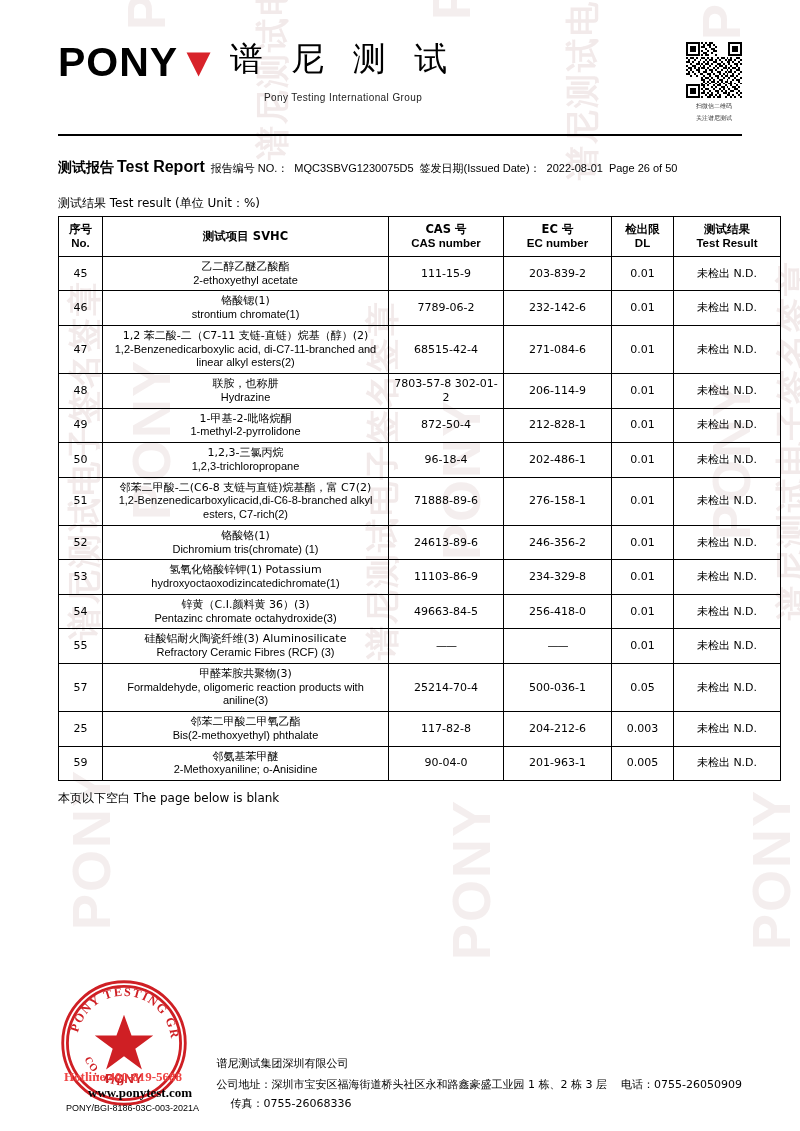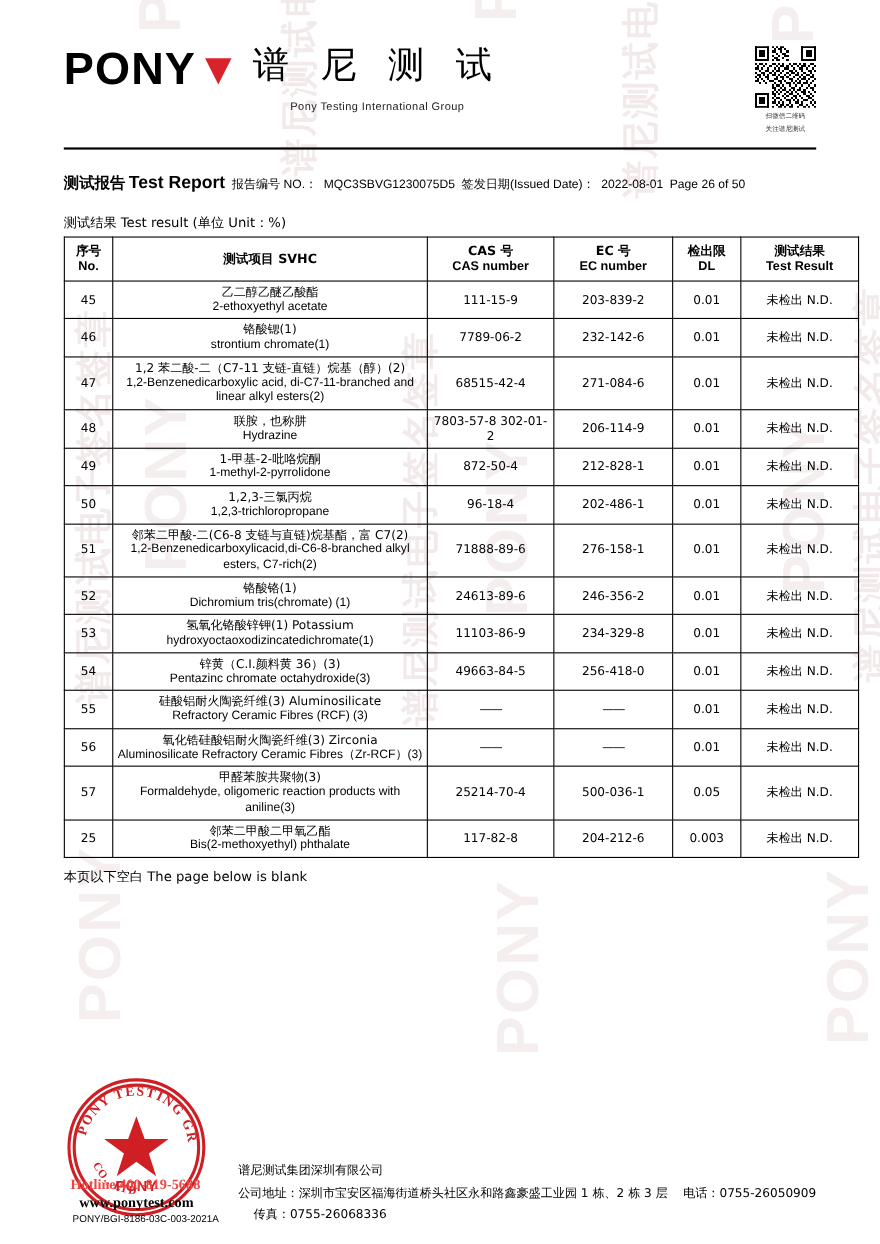--- a/index.html
+++ b/index.html
@@ -206,21 +206,21 @@
     position: absolute;
     left: 6px;
     bottom: 28px;
     font-size: 13px;
     font-weight: bold;
     color: #ef4444;
     font-family: "Liberation Serif", serif;
   }
   .website {
     position: absolute;
-    left: 14px;
+    left: 30px;
     bottom: 12px;
     font-size: 13px;
     font-weight: bold;
     font-family: "Liberation Serif", serif;
   }
   .doc-code {
     position: absolute;
     left: 8px;
     bottom: 0px;
     font-size: 9px;
@@ -681,31 +681,20 @@
         <td class="item">
           <div class="cn-line">硅酸铝耐火陶瓷纤维(3) Aluminosilicate</div>
           <div class="en-line">Refractory Ceramic Fibres (RCF) (3)</div>
         </td>
         <td class="dash">——</td>
         <td class="dash">——</td>
         <td>0.01</td>
         <td>未检出 N.D.</td>
       </tr>
 
-      <tr>
-        <td>56</td>
-        <td class="item">
-          <div class="cn-line">氧化锆硅酸铝耐火陶瓷纤维(3) Zirconia</div>
-          <div class="en-line">Aluminosilicate Refractory Ceramic Fibres（Zr-RCF）(3)</div>
-        </td>
-        <td class="dash">——</td>
-        <td class="dash">——</td>
-        <td>0.01</td>
-        <td>未检出 N.D.</td>
-      </tr>
 
       <tr>
         <td>57</td>
         <td class="item">
           <div class="cn-line">甲醛苯胺共聚物(3)</div>
           <div class="en-line">Formaldehyde, oligomeric reaction products with aniline(3)</div>
         </td>
         <td>25214-70-4</td>
         <td>500-036-1</td>
         <td>0.05</td>
@@ -717,20 +706,31 @@
         <td class="item">
           <div class="cn-line">邻苯二甲酸二甲氧乙酯</div>
           <div class="en-line">Bis(2-methoxyethyl) phthalate</div>
         </td>
         <td>117-82-8</td>
         <td>204-212-6</td>
         <td>0.003</td>
         <td>未检出 N.D.</td>
       </tr>
 
+      <tr>
+        <td>59</td>
+        <td class="item">
+          <div class="cn-line">邻氨基苯甲醚</div>
+          <div class="en-line">2-Methoxyaniline; o-Anisidine</div>
+        </td>
+        <td>90-04-0</td>
+        <td>201-963-1</td>
+        <td>0.005</td>
+        <td>未检出 N.D.</td>
+      </tr>
     </tbody>
   </table>
 
   <div class="below-blank">本页以下空白 The page below is blank</div>
 
 </div>
 
 <div class="footer">
 
   <div class="stamp-block">

